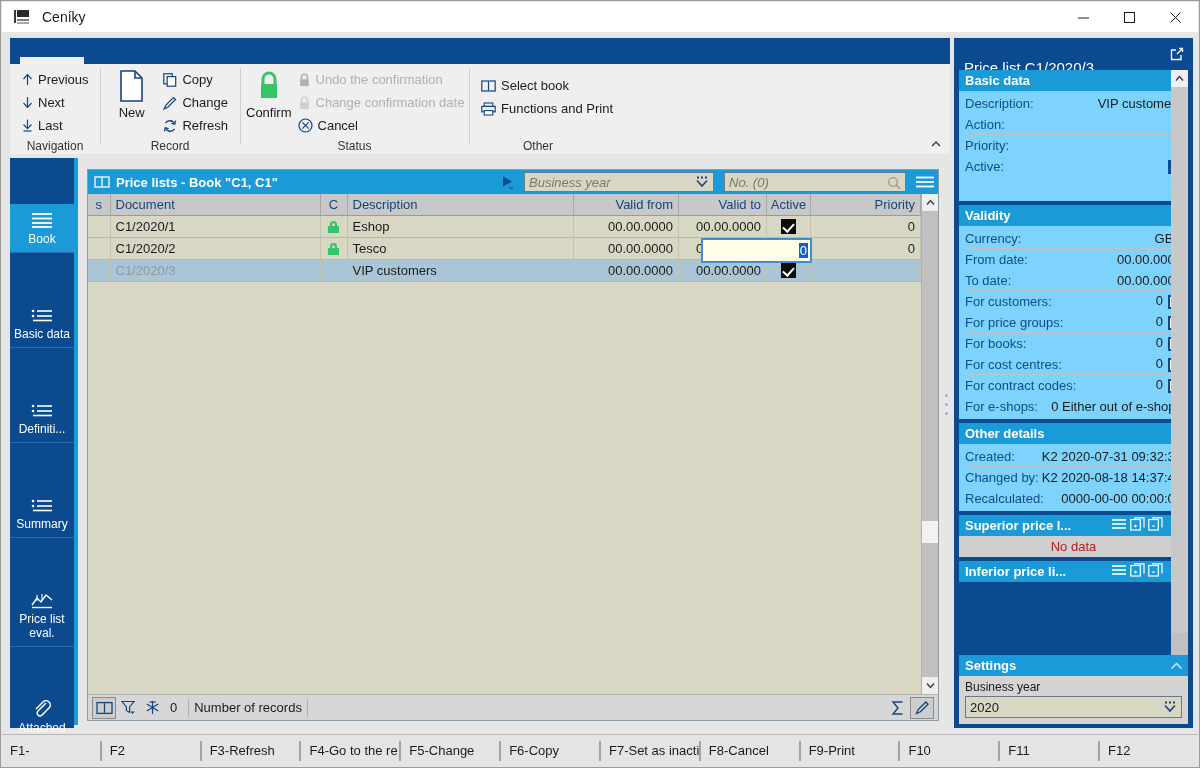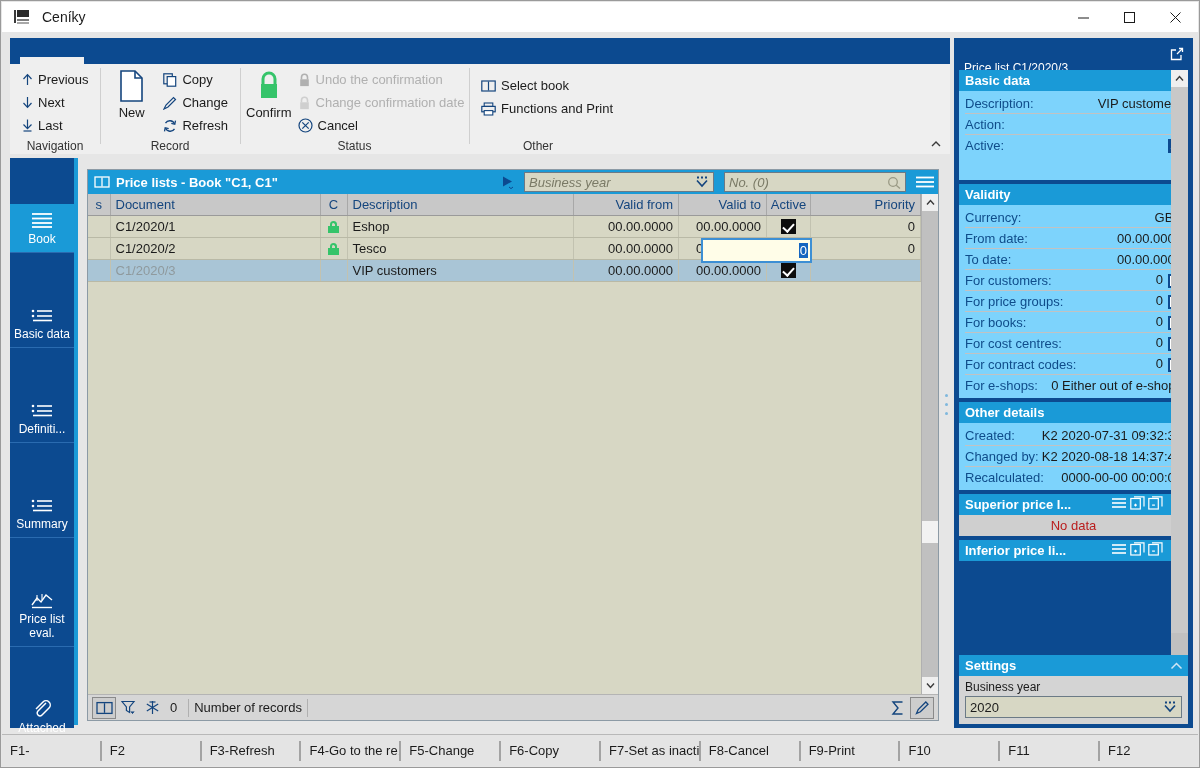--- a/index.html
+++ b/index.html
@@ -186,21 +186,21 @@
   #status-spacer { flex: 1; }
 
   
   #rightpanel {
     position: absolute; left: 953px; top: 37px; width: 239px; bottom: 39px;
     background: #0c4a90; padding: 0;
   }
   #rp-header {
     height: 32px; display: flex; align-items: center; padding: 0 6px 0 10px;
   }
-  #rp-title { color: #ffffff; font-size: 12px; white-space: nowrap; margin-top: 27px; }
+  #rp-title { color: #ffffff; font-size: 15px; white-space: nowrap; margin-top: 27px; }
   #rp-popout { margin-left: auto; width: 20px; display: flex; align-items: center; justify-content: center; }
   #rp-body {
     position: absolute; left: 5px; top: 32px; right: 5px; bottom: 44px; overflow: hidden;
   }
   .sect { margin-bottom: 4px; }
   .sect-head {
     height: 21px; background: #1a9ad7; display: flex; align-items: center;
     padding: 0 2px 0 6px; color: #ffffff; font-size: 13px; font-weight: bold;
   }
   .sect-head .stitle { white-space: nowrap; overflow: hidden; }
@@ -703,20 +703,24 @@
         <div class="sect-body" style="padding-bottom:24px">
           <div class="frow">
             <span class="flabel">Description:</span>
             <span class="fval">VIP customers</span>
           </div>
           <div class="frow">
             <span class="flabel">Action:</span>
             <span class="fval"></span>
           </div>
           <div class="frow">
+            <span class="flabel">Priority:</span>
+            <span class="fval">0</span>
+          </div>
+          <div class="frow">
             <span class="flabel">Active:</span>
             <span class="fval"><span class="cbox checked"></span></span>
           </div>
         </div>
       </div>
 
       <div class="sect">
         <div class="sect-head">
           <span class="stitle">Validity</span>
           <span class="sicons">

